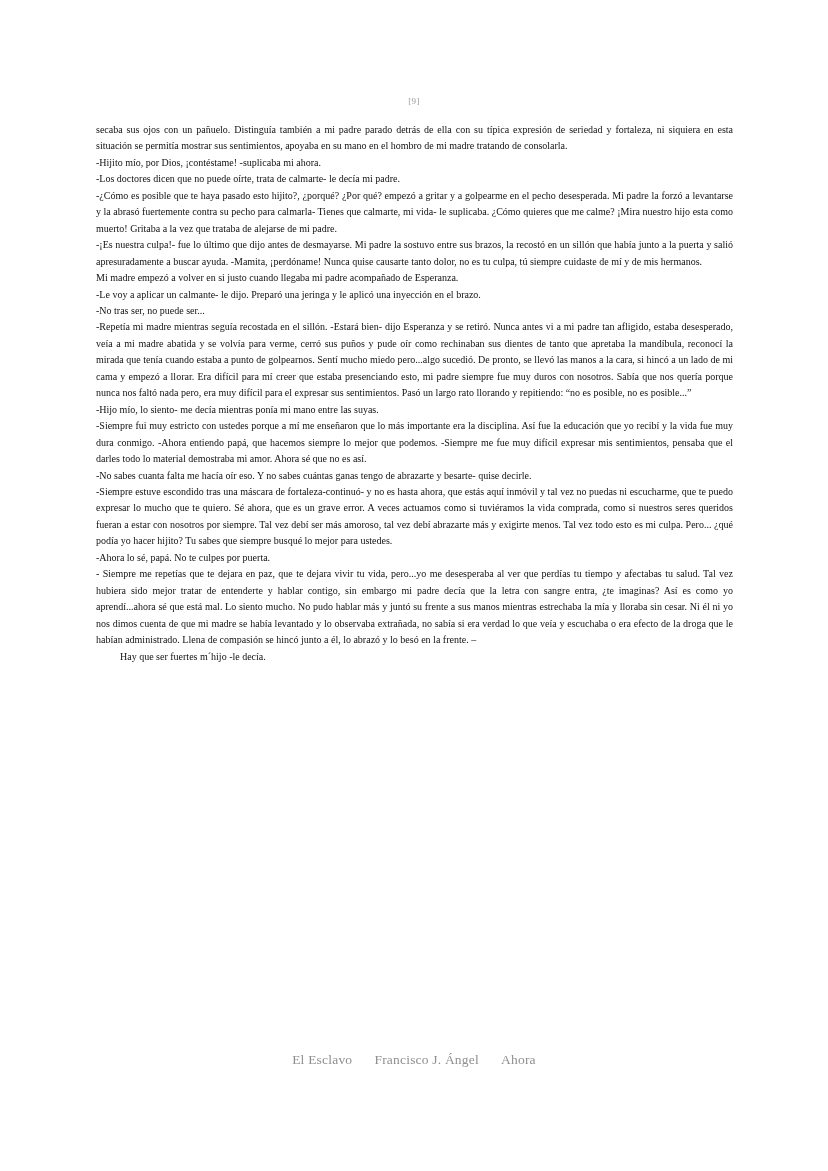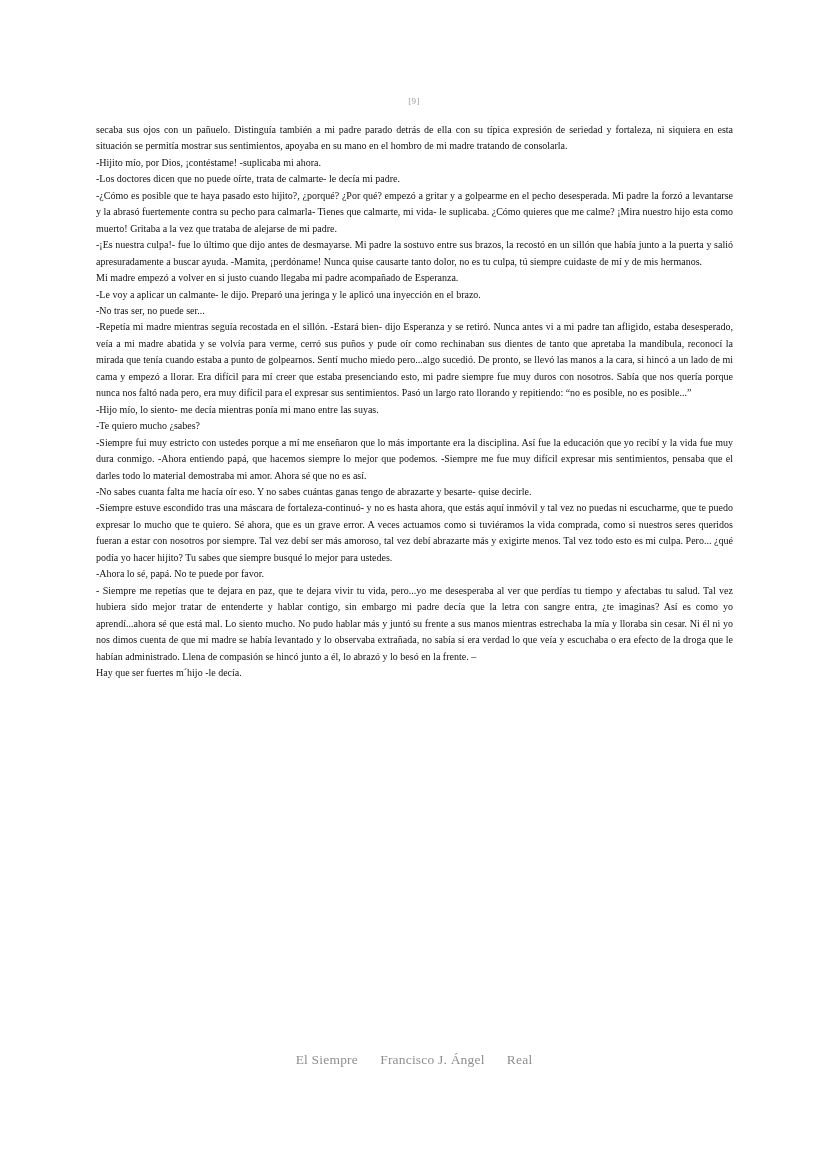--- a/index.html
+++ b/index.html
@@ -54,20 +54,21 @@
     margin: 0;
     padding: 0;
     text-align: justify;
     hyphens: none;
     -webkit-hyphens: none;
   }
 
   
   .textblock p:last-child {
     margin-bottom: 0;
+    margin-left: 24px;
   }
 
   
   .colophon {
     position: absolute;
     top: 1052px;
     left: 0;
     width: 828px;
     text-align: center;
     color: #8f8f8f;
@@ -94,30 +95,29 @@
     <p>secaba sus ojos con un pañuelo. Distinguía también a mi padre parado detrás de ella con su típica expresión de seriedad y fortaleza, ni siquiera en esta situación se permitía mostrar sus sentimientos, apoyaba en su mano en el hombro de mi madre tratando de consolarla.</p>
     <p> -Hijito mío, por Dios, ¡contéstame! -suplicaba mi ahora.</p>
     <p>-Los doctores dicen que no puede oírte, trata de calmarte- le decía mi padre.</p>
     <p>-¿Cómo es posible que te haya pasado esto hijito?, ¿porqué? ¿Por qué? empezó a gritar y a golpearme en el pecho desesperada. Mi padre la forzó a levantarse y la abrasó fuertemente contra su pecho para calmarla- Tienes que calmarte, mi vida- le suplicaba. ¿Cómo quieres que me calme? ¡Mira nuestro hijo esta como muerto! Gritaba a la vez que trataba de alejarse de mi padre.</p>
     <p>-¡Es nuestra culpa!- fue lo último que dijo antes de desmayarse. Mi padre la sostuvo entre sus brazos, la recostó en un sillón que había junto a la puerta y salió apresuradamente a buscar ayuda. -Mamita, ¡perdóname! Nunca quise causarte tanto dolor, no es tu culpa, tú siempre cuidaste de mí y de mis hermanos.</p>
     <p>Mi madre empezó a volver en si justo cuando llegaba mi padre acompañado de Esperanza.</p>
     <p>-Le voy a aplicar un calmante- le dijo. Preparó una jeringa y le aplicó una inyección en el brazo.</p>
     <p>-No tras ser, no puede ser...</p>
     <p>-Repetía mi madre mientras seguía recostada en el sillón. -Estará bien- dijo Esperanza y se retiró. Nunca antes vi a mi padre tan afligido, estaba desesperado, veía a mi madre abatida y se volvía para verme, cerró sus puños y pude oír como rechinaban sus dientes de tanto que apretaba la mandíbula, reconocí la mirada que tenía cuando estaba a punto de golpearnos. Sentí mucho miedo pero...algo sucedió. De pronto, se llevó las manos a la cara, si hincó a un lado de mi cama y empezó a llorar. Era difícil para mí creer que estaba presenciando esto, mi padre siempre fue muy duros con nosotros. Sabía que nos quería porque nunca nos faltó nada pero, era muy difícil para el expresar sus sentimientos. Pasó un largo rato llorando y repitiendo: “no es posible, no es posible...”</p>
     <p>-Hijo mío, lo siento- me decía mientras ponía mi mano entre las suyas.</p>
-    <p> -Te quiero mucho ¿sabes?</p>
     <p>-Siempre fui muy estricto con ustedes porque a mí me enseñaron que lo más importante era la disciplina. Así fue la educación que yo recibí y la vida fue muy dura conmigo. -Ahora entiendo papá, que hacemos siempre lo mejor que podemos. -Siempre me fue muy difícil expresar mis sentimientos, pensaba que el darles todo lo material demostraba mi amor. Ahora sé que no es así.</p>
     <p>-No sabes cuanta falta me hacía oír eso. Y no sabes cuántas ganas tengo de abrazarte y besarte- quise decirle.</p>
     <p>-Siempre estuve escondido tras una máscara de fortaleza-continuó- y no es hasta ahora, que estás aquí inmóvil y tal vez no puedas ni escucharme, que te puedo expresar lo mucho que te quiero. Sé ahora, que es un grave error. A veces actuamos como si tuviéramos la vida comprada, como si nuestros seres queridos fueran a estar con nosotros por siempre. Tal vez debí ser más amoroso, tal vez debí abrazarte más y exigirte menos. Tal vez todo esto es mi culpa. Pero... ¿qué podía yo hacer hijito? Tu sabes que siempre busqué lo mejor para ustedes.</p>
-    <p>-Ahora lo sé, papá. No te puede por favor.</p>
+    <p>-Ahora lo sé, papá. No te culpes por puerta.</p>
     <p>- Siempre me repetías que te dejara en paz, que te dejara vivir tu vida, pero...yo me desesperaba al ver que perdías tu tiempo y afectabas tu salud. Tal vez hubiera sido mejor tratar de entenderte y hablar contigo, sin embargo mi padre decía que la letra con sangre entra, ¿te imaginas? Así es como yo aprendí...ahora sé que está mal. Lo siento mucho. No pudo hablar más y juntó su frente a sus manos mientras estrechaba la mía y lloraba sin cesar. Ni él ni yo nos dimos cuenta de que mi madre se había levantado y lo observaba extrañada, no sabía si era verdad lo que veía y escuchaba o era efecto de la droga que le habían administrado. Llena de compasión se hincó junto a él, lo abrazó y lo besó en la frente. –</p>
     <p>Hay que ser fuertes m´hijo -le decía.</p>
   </div>
 
   <div class="colophon">
-    <span class="cx">El Siempre</span>
+    <span class="cx">El Esclavo</span>
     <span class="gap"></span>
     <span class="cx">Francisco J. Ángel</span>
     <span class="gap"></span>
-    <span class="cx">Real</span>
+    <span class="cx">Ahora</span>
   </div>
 
 </div>
 
 </body></html>

